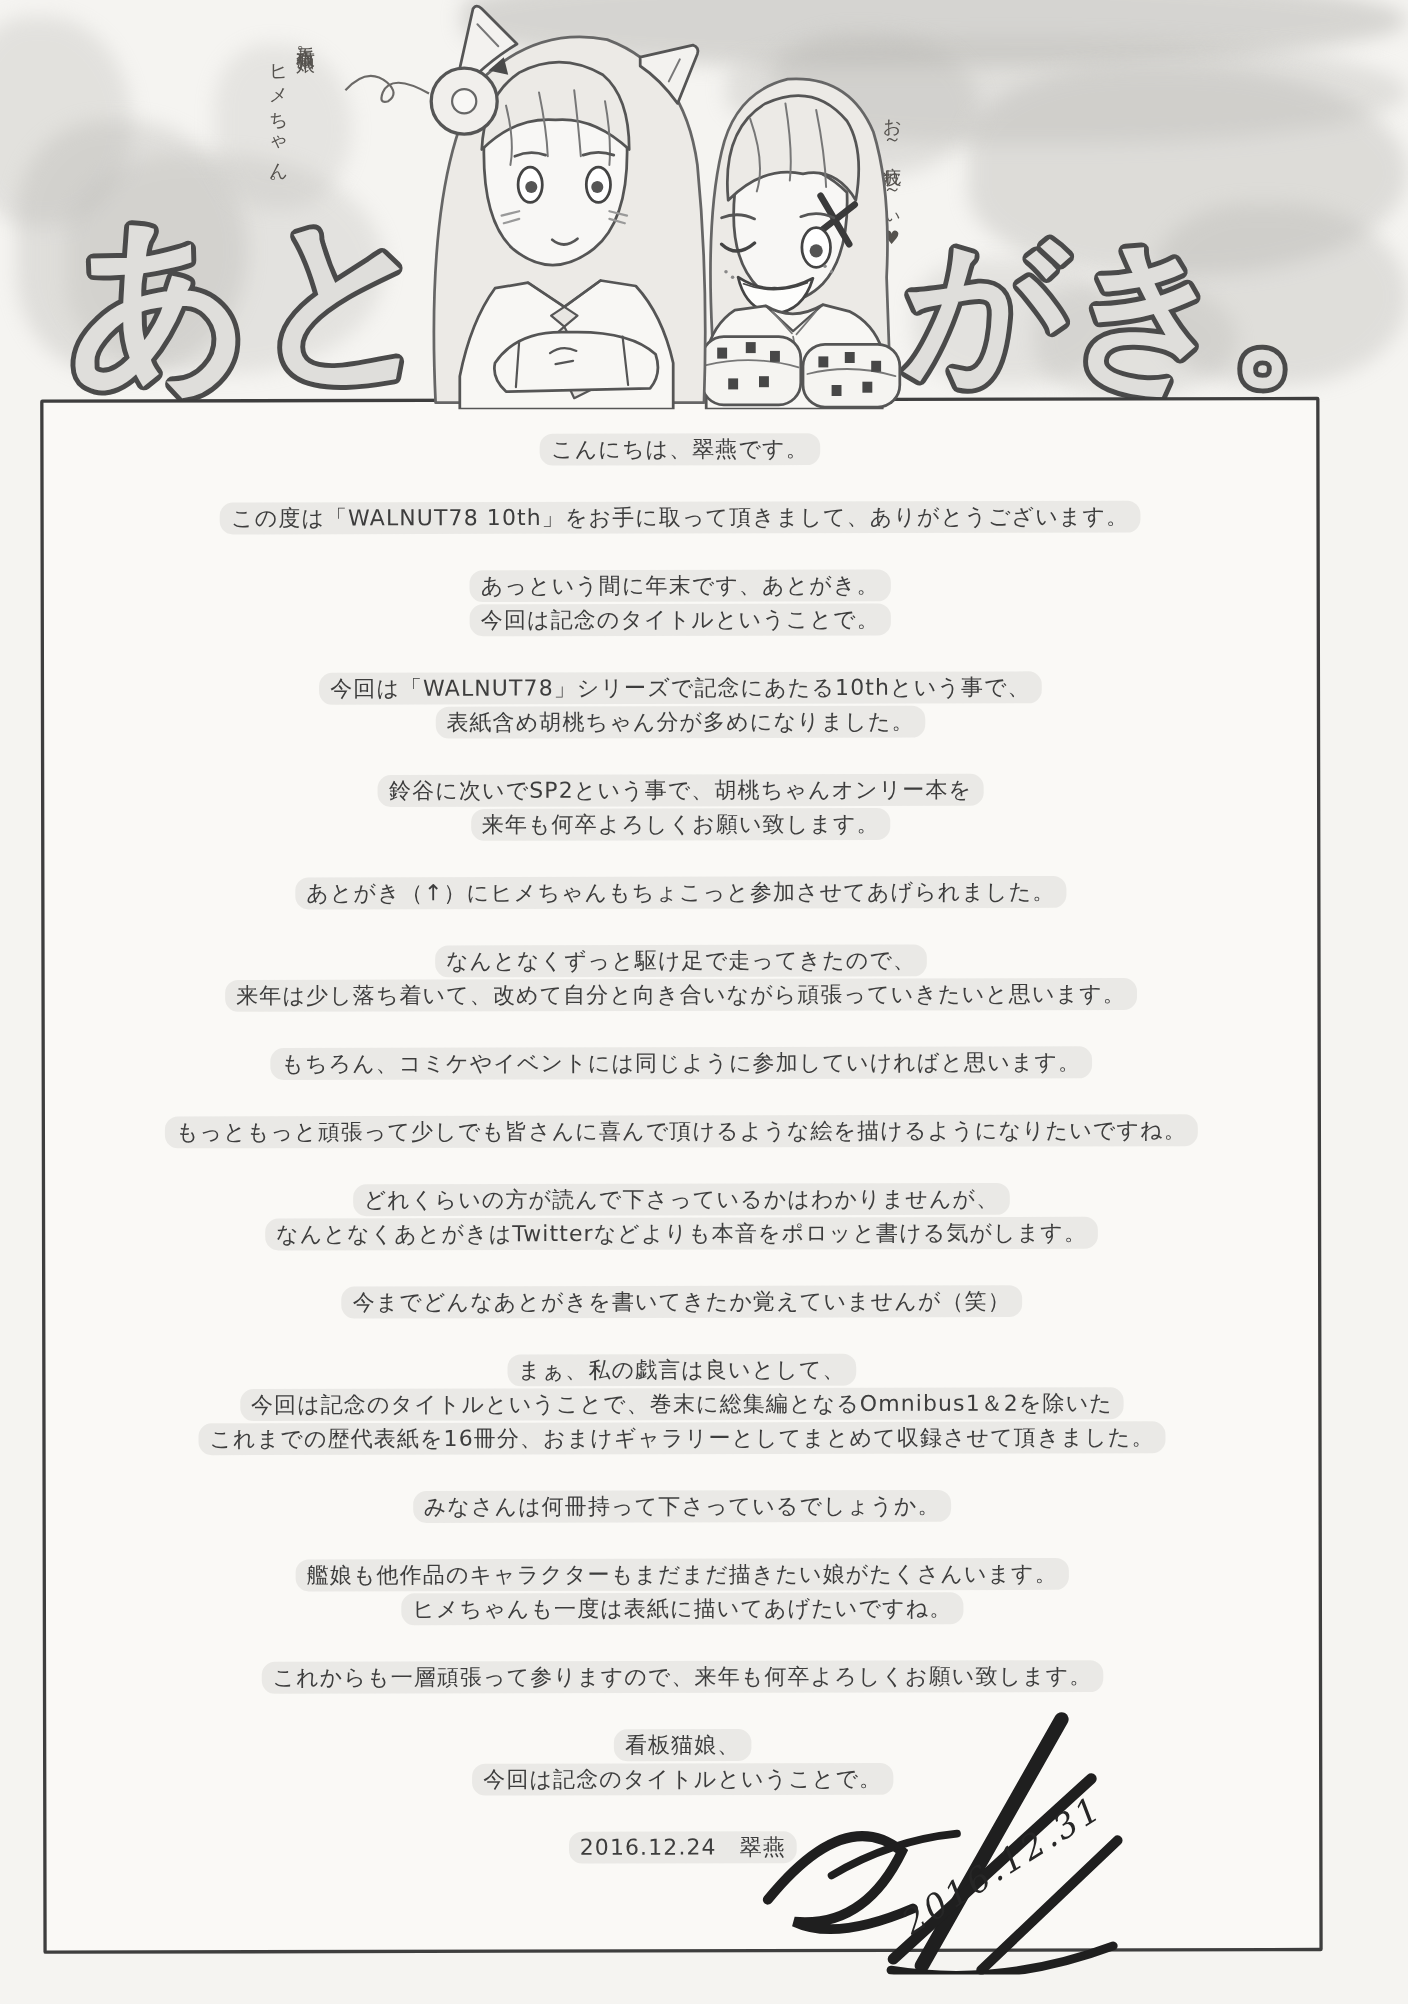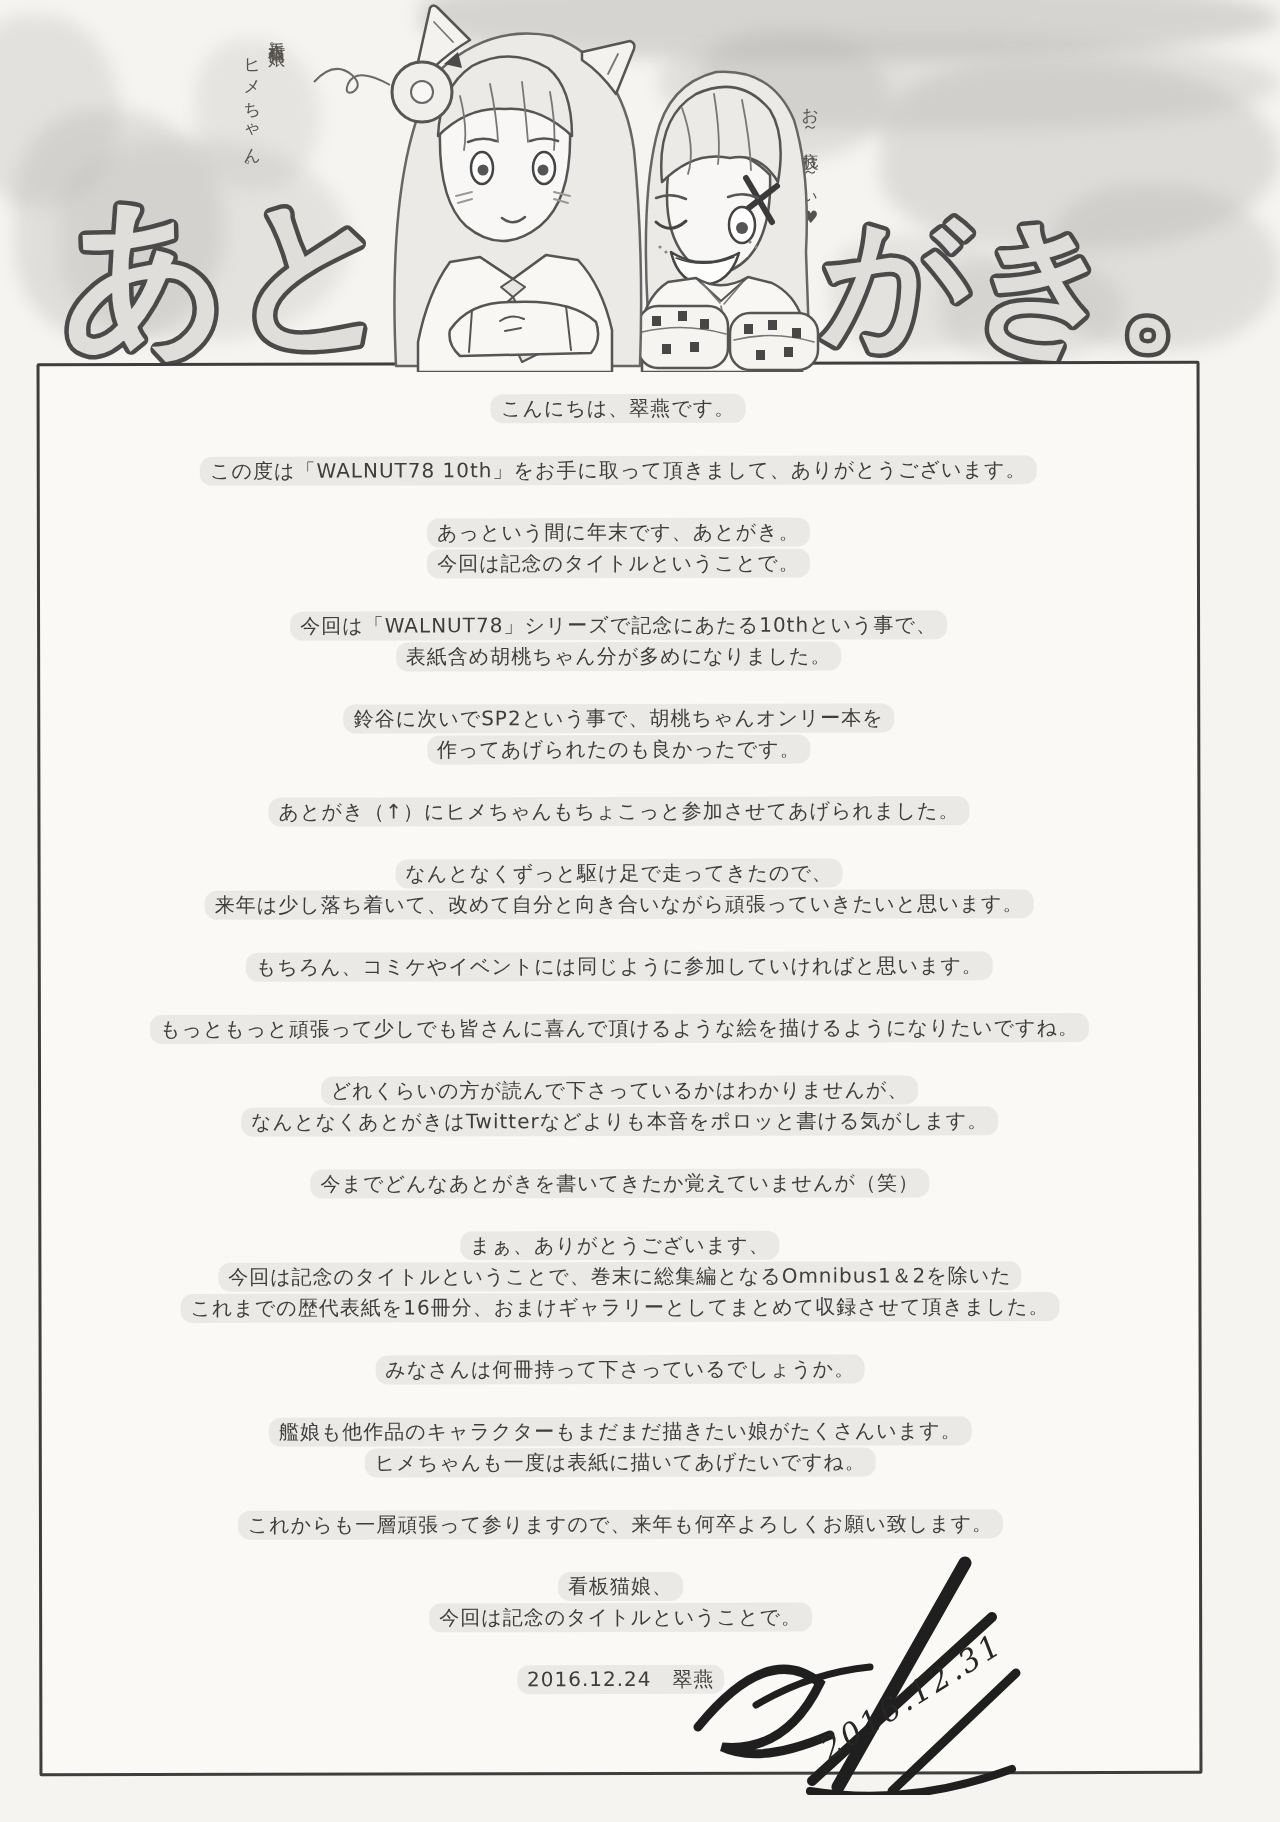--- a/index.html
+++ b/index.html
@@ -87,21 +87,21 @@
       <div class="para">
         <div class="line"><span class="hl">あっという間に年末です、あとがき。</span></div>
         <div class="line"><span class="hl">今回は記念のタイトルということで。</span></div>
       </div>
       <div class="para">
         <div class="line"><span class="hl">今回は「WALNUT78」シリーズで記念にあたる10thという事で、</span></div>
         <div class="line"><span class="hl">表紙含め胡桃ちゃん分が多めになりました。</span></div>
       </div>
       <div class="para">
         <div class="line"><span class="hl">鈴谷に次いでSP2という事で、胡桃ちゃんオンリー本を</span></div>
-        <div class="line"><span class="hl">作ってあげられたのも良かったです。</span></div>
+        <div class="line"><span class="hl">来年も何卒よろしくお願い致します。</span></div>
       </div>
       <div class="para">
         <div class="line"><span class="hl">あとがき（↑）にヒメちゃんもちょこっと参加させてあげられました。</span></div>
       </div>
       <div class="para">
         <div class="line"><span class="hl">なんとなくずっと駆け足で走ってきたので、</span></div>
         <div class="line"><span class="hl">来年は少し落ち着いて、改めて自分と向き合いながら頑張っていきたいと思います。</span></div>
       </div>
       <div class="para">
         <div class="line"><span class="hl">もちろん、コミケやイベントには同じように参加していければと思います。</span></div>
@@ -110,21 +110,21 @@
         <div class="line"><span class="hl">もっともっと頑張って少しでも皆さんに喜んで頂けるような絵を描けるようになりたいですね。</span></div>
       </div>
       <div class="para">
         <div class="line"><span class="hl">どれくらいの方が読んで下さっているかはわかりませんが、</span></div>
         <div class="line"><span class="hl">なんとなくあとがきはTwitterなどよりも本音をポロッと書ける気がします。</span></div>
       </div>
       <div class="para">
         <div class="line"><span class="hl">今までどんなあとがきを書いてきたか覚えていませんが（笑）</span></div>
       </div>
       <div class="para">
-        <div class="line"><span class="hl">まぁ、ありがとうございます、</span></div>
+        <div class="line"><span class="hl">まぁ、私の戯言は良いとして、</span></div>
         <div class="line"><span class="hl">今回は記念のタイトルということで、巻末に総集編となるOmnibus1＆2を除いた</span></div>
         <div class="line"><span class="hl">これまでの歴代表紙を16冊分、おまけギャラリーとしてまとめて収録させて頂きました。</span></div>
       </div>
       <div class="para">
         <div class="line"><span class="hl">みなさんは何冊持って下さっているでしょうか。</span></div>
       </div>
       <div class="para">
         <div class="line"><span class="hl">艦娘も他作品のキャラクターもまだまだ描きたい娘がたくさんいます。</span></div>
         <div class="line"><span class="hl">ヒメちゃんも一度は表紙に描いてあげたいですね。</span></div>
       </div>

